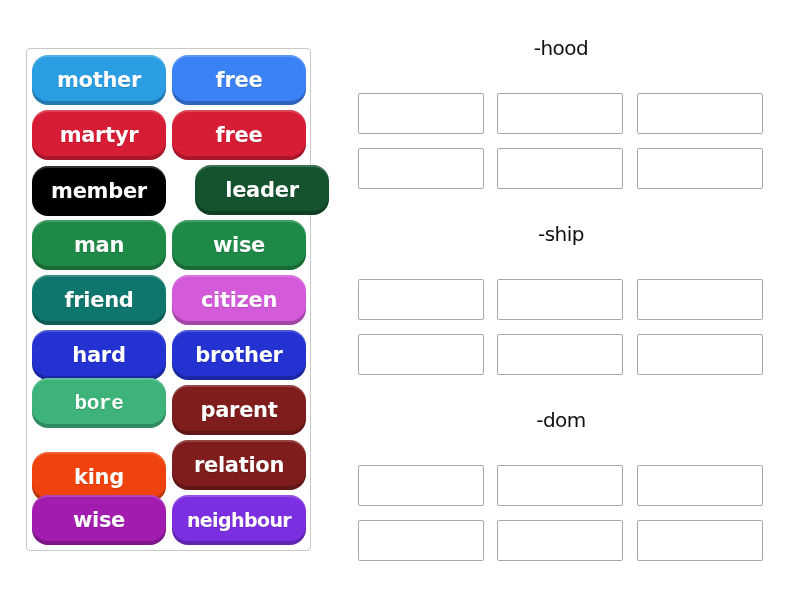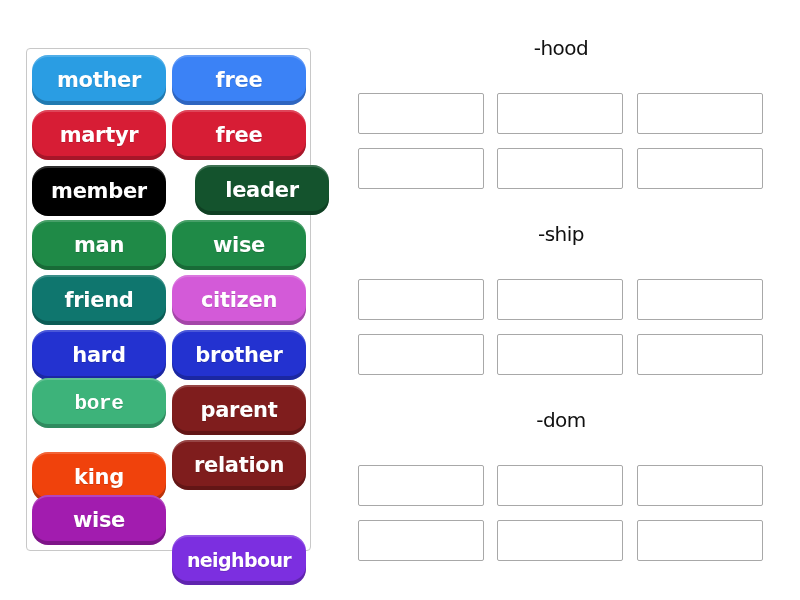--- a/index.html
+++ b/index.html
@@ -14,21 +14,21 @@
       box-sizing: border-box;
     }
     .tile {
       position: absolute; width: 134px; height: 50px; border-radius: 16px;
       color: #fff; font-weight: bold; font-size: 21px; letter-spacing: -0.3px;
       display: flex; align-items: center; justify-content: center;
       box-sizing: border-box; cursor: grab; white-space: nowrap;
       box-shadow: inset 0 -4px 0 rgba(0,0,0,0.22), inset 0 2px 0 rgba(255,255,255,0.18);
       text-shadow: 0 1px 0 rgba(0,0,0,0.15);
     }
-    .tile.narrow { font-size: 19px; letter-spacing: -0.6px; margin-top: 40px; }
+    .tile.narrow { font-size: 19px; letter-spacing: -0.6px; }
     .group-title {
       position: absolute; left: 358px; width: 406px; text-align: center;
       font-size: 20px; color: #111; font-weight: normal;
       font-family: "DejaVu Sans", sans-serif; letter-spacing: -0.5px;
     }
     .slot {
       position: absolute; width: 126px; height: 41px; box-sizing: border-box;
       border: 1px solid #a8a8a8; border-radius: 2px; background: #fff;
     }
   </style>

